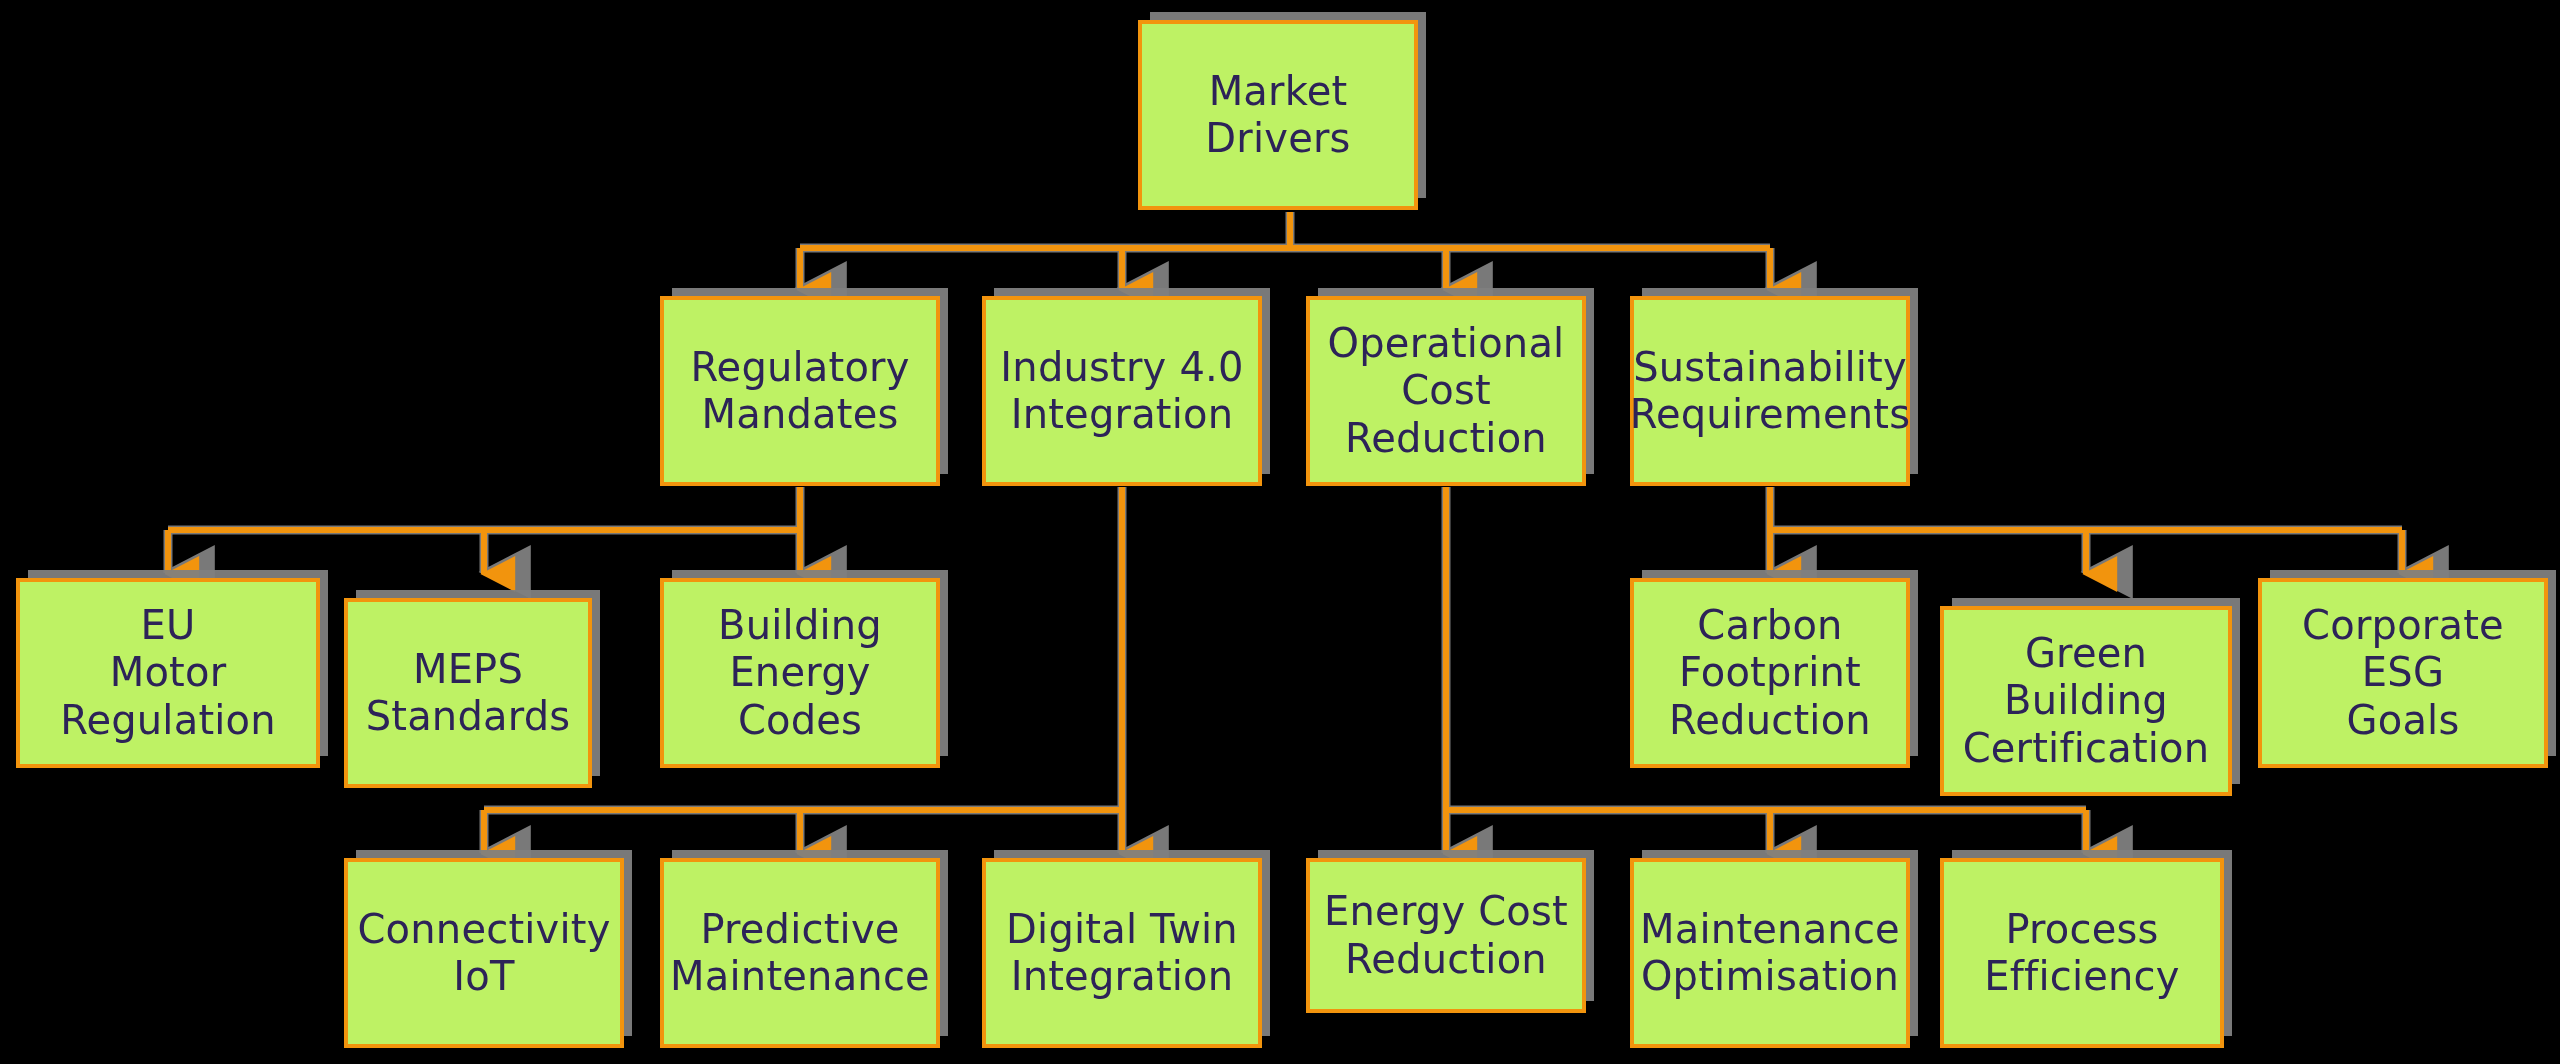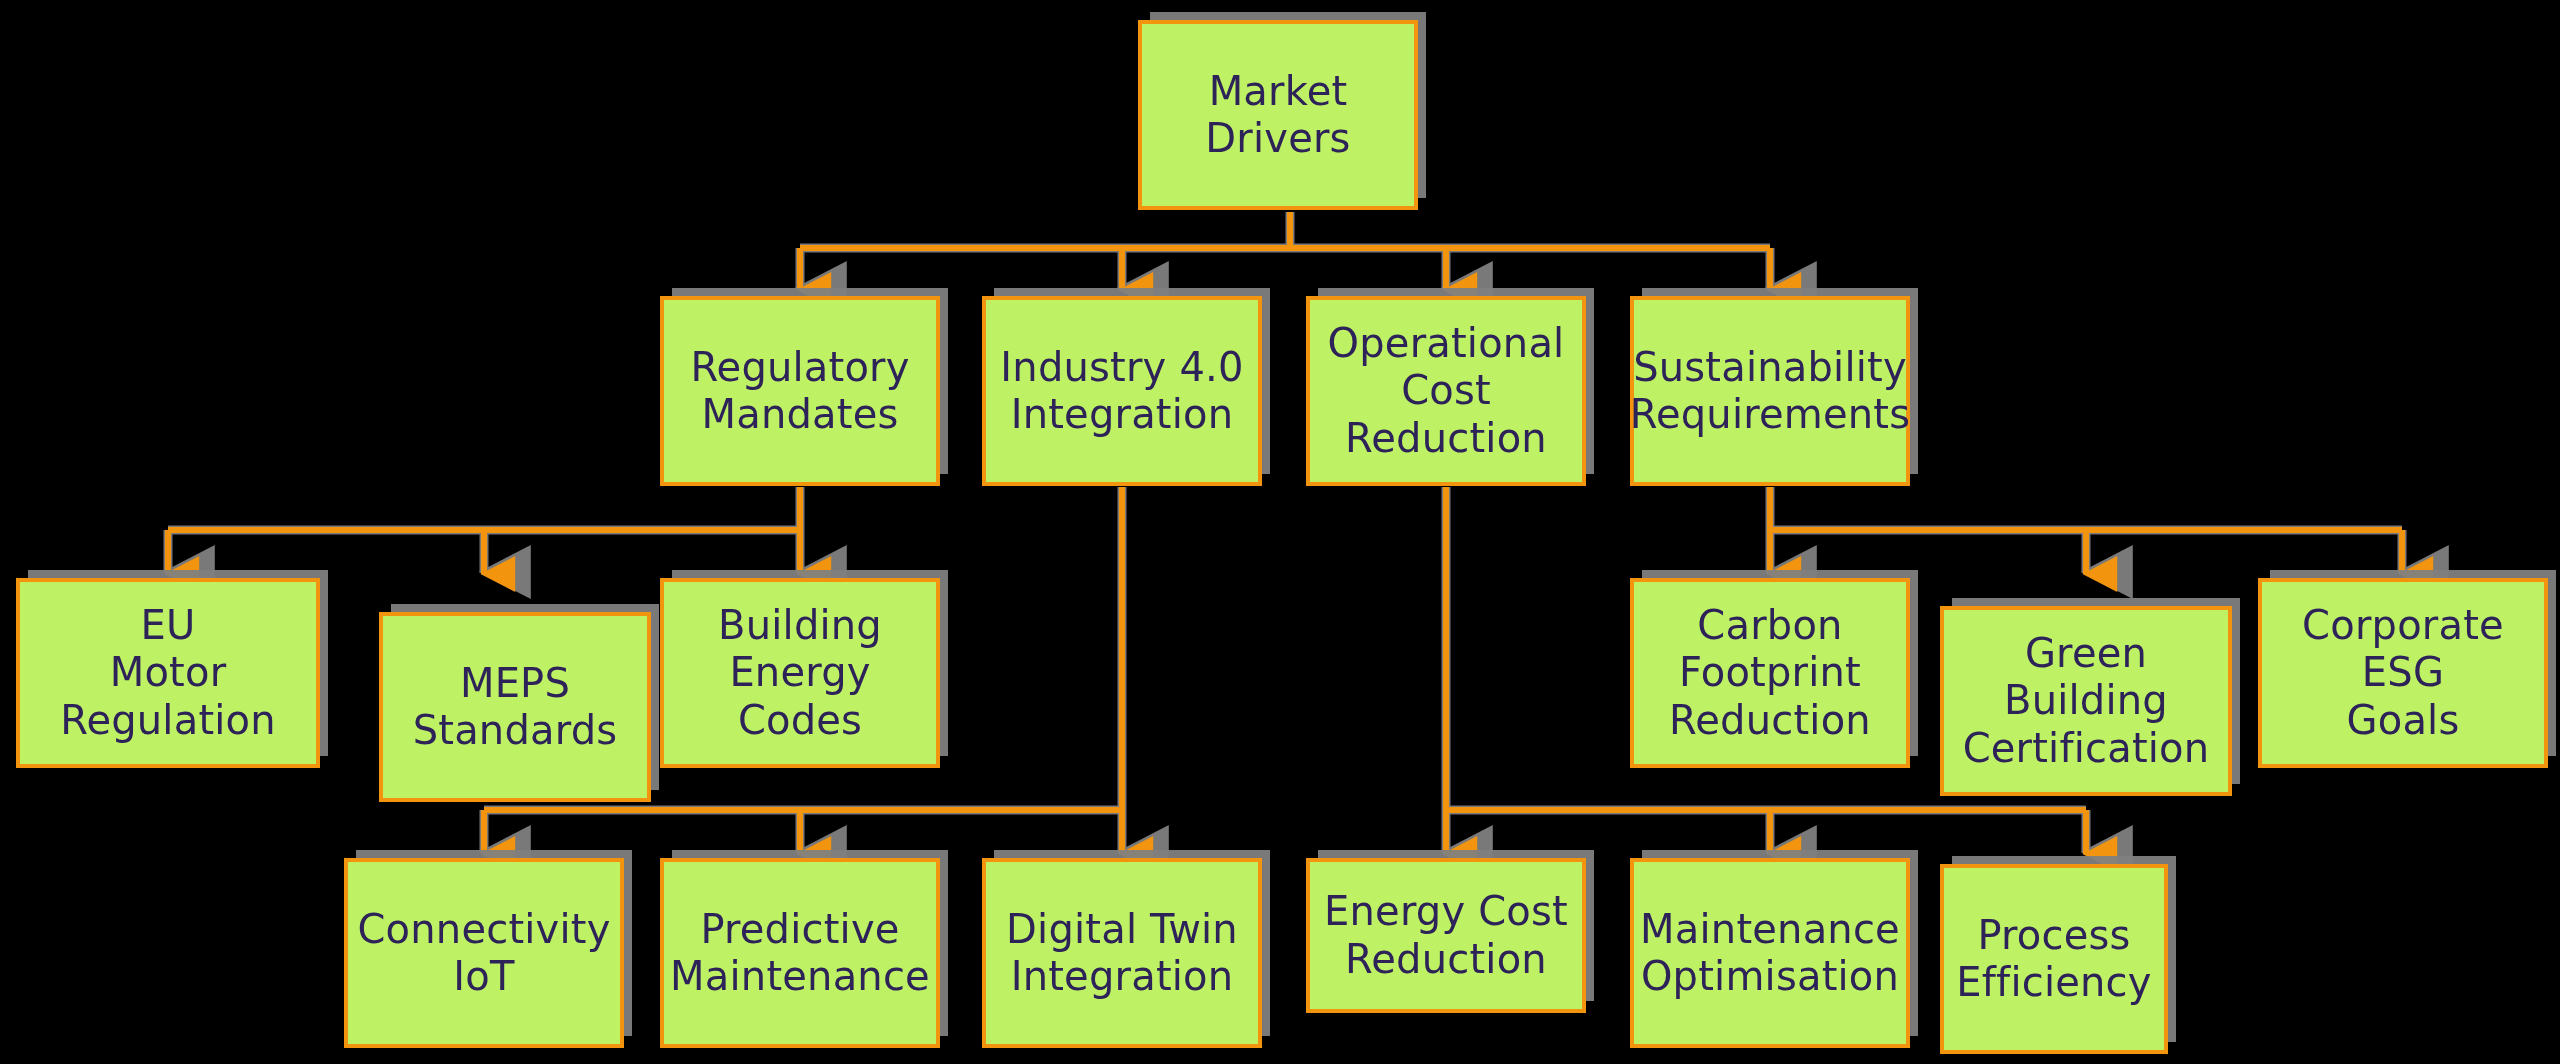--- a/index.html
+++ b/index.html
@@ -143,21 +143,21 @@
     </div>
   </div>
 
   <div class="node" style="left:16px;top:578px;width:304px;height:190px;">
     <div>
       <span>EU</span>
       <span>Motor</span>
       <span>Regulation</span>
     </div>
   </div>
-  <div class="node" style="left:344px;top:612px;width:272px;height:190px;margin-left:35px;">
+  <div class="node" style="left:344px;top:598px;width:248px;height:190px;">
     <div>
       <span>MEPS</span>
       <span>Standards</span>
     </div>
   </div>
   <div class="node" style="left:660px;top:578px;width:280px;height:190px;">
     <div>
       <span>Building</span>
       <span>Energy</span>
       <span>Codes</span>
@@ -208,19 +208,19 @@
       <span>Energy Cost</span>
       <span>Reduction</span>
     </div>
   </div>
   <div class="node" style="left:1630px;top:858px;width:280px;height:190px;">
     <div>
       <span>Maintenance</span>
       <span>Optimisation</span>
     </div>
   </div>
-  <div class="node" style="left:1940px;top:858px;width:228px;height:190px;margin-top:6px;">
+  <div class="node" style="left:1940px;top:858px;width:284px;height:190px;">
     <div>
       <span>Process</span>
       <span>Efficiency</span>
     </div>
   </div>
 </div>
 
 </body></html>

